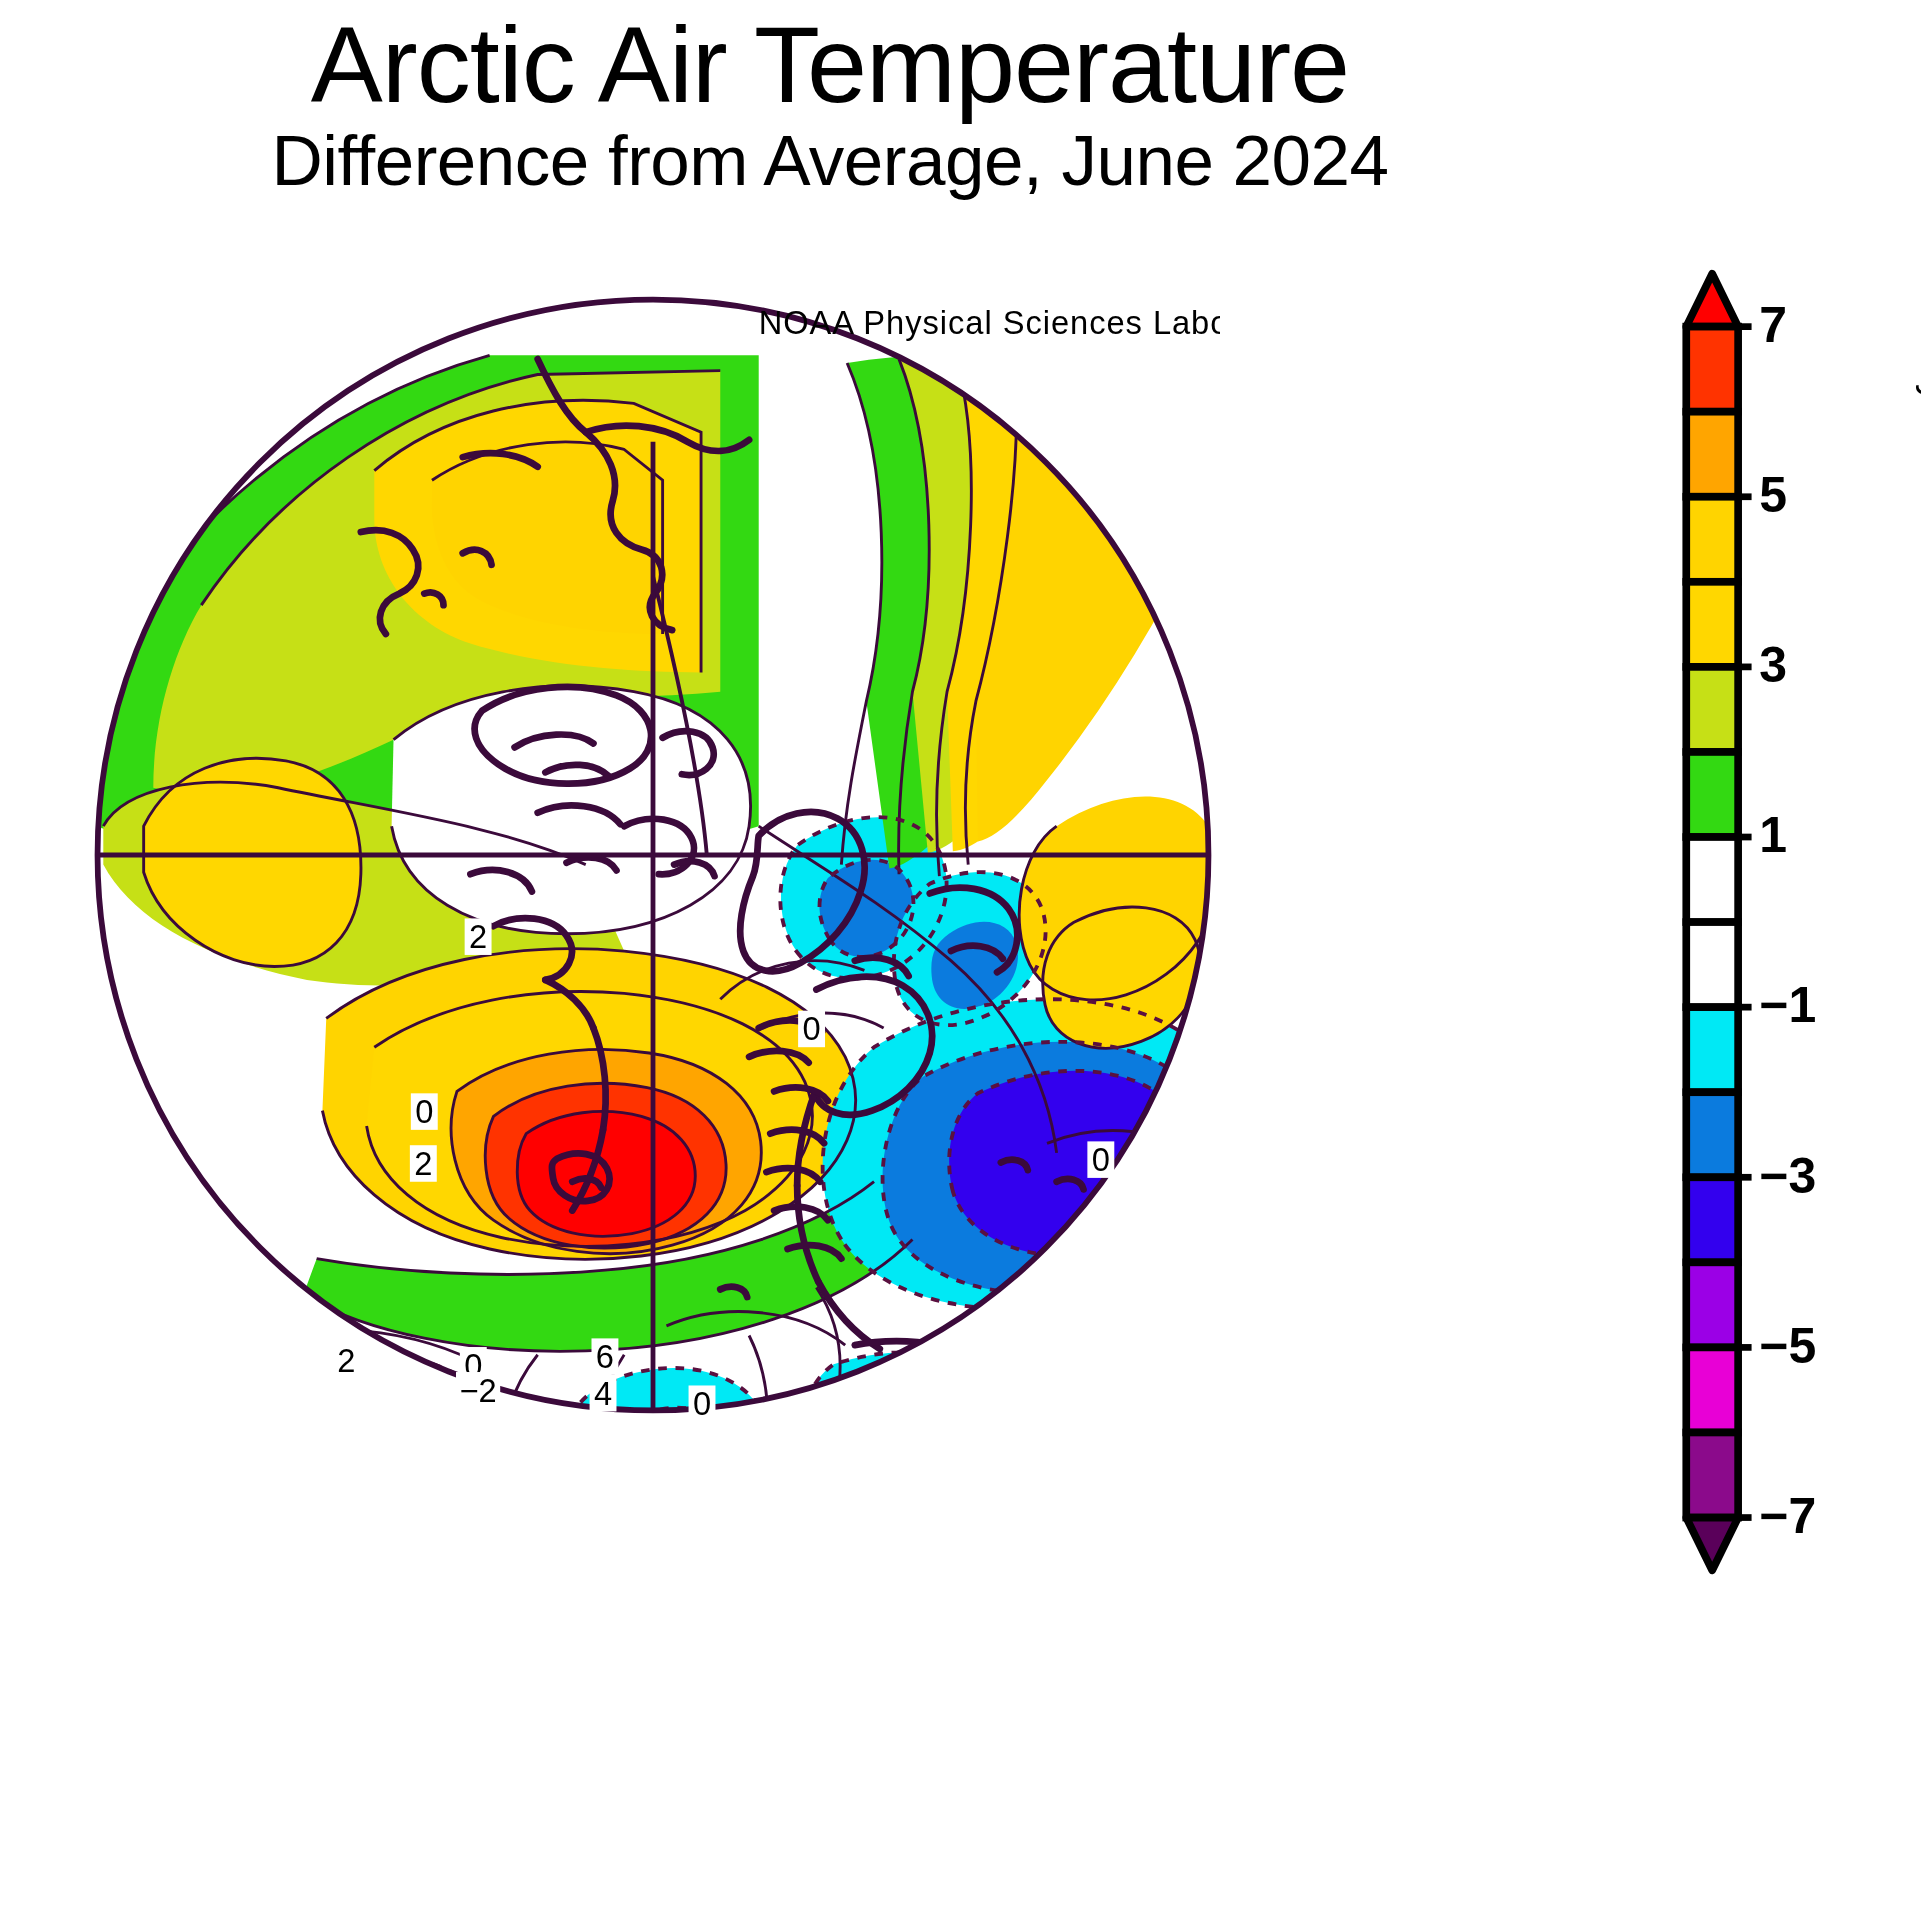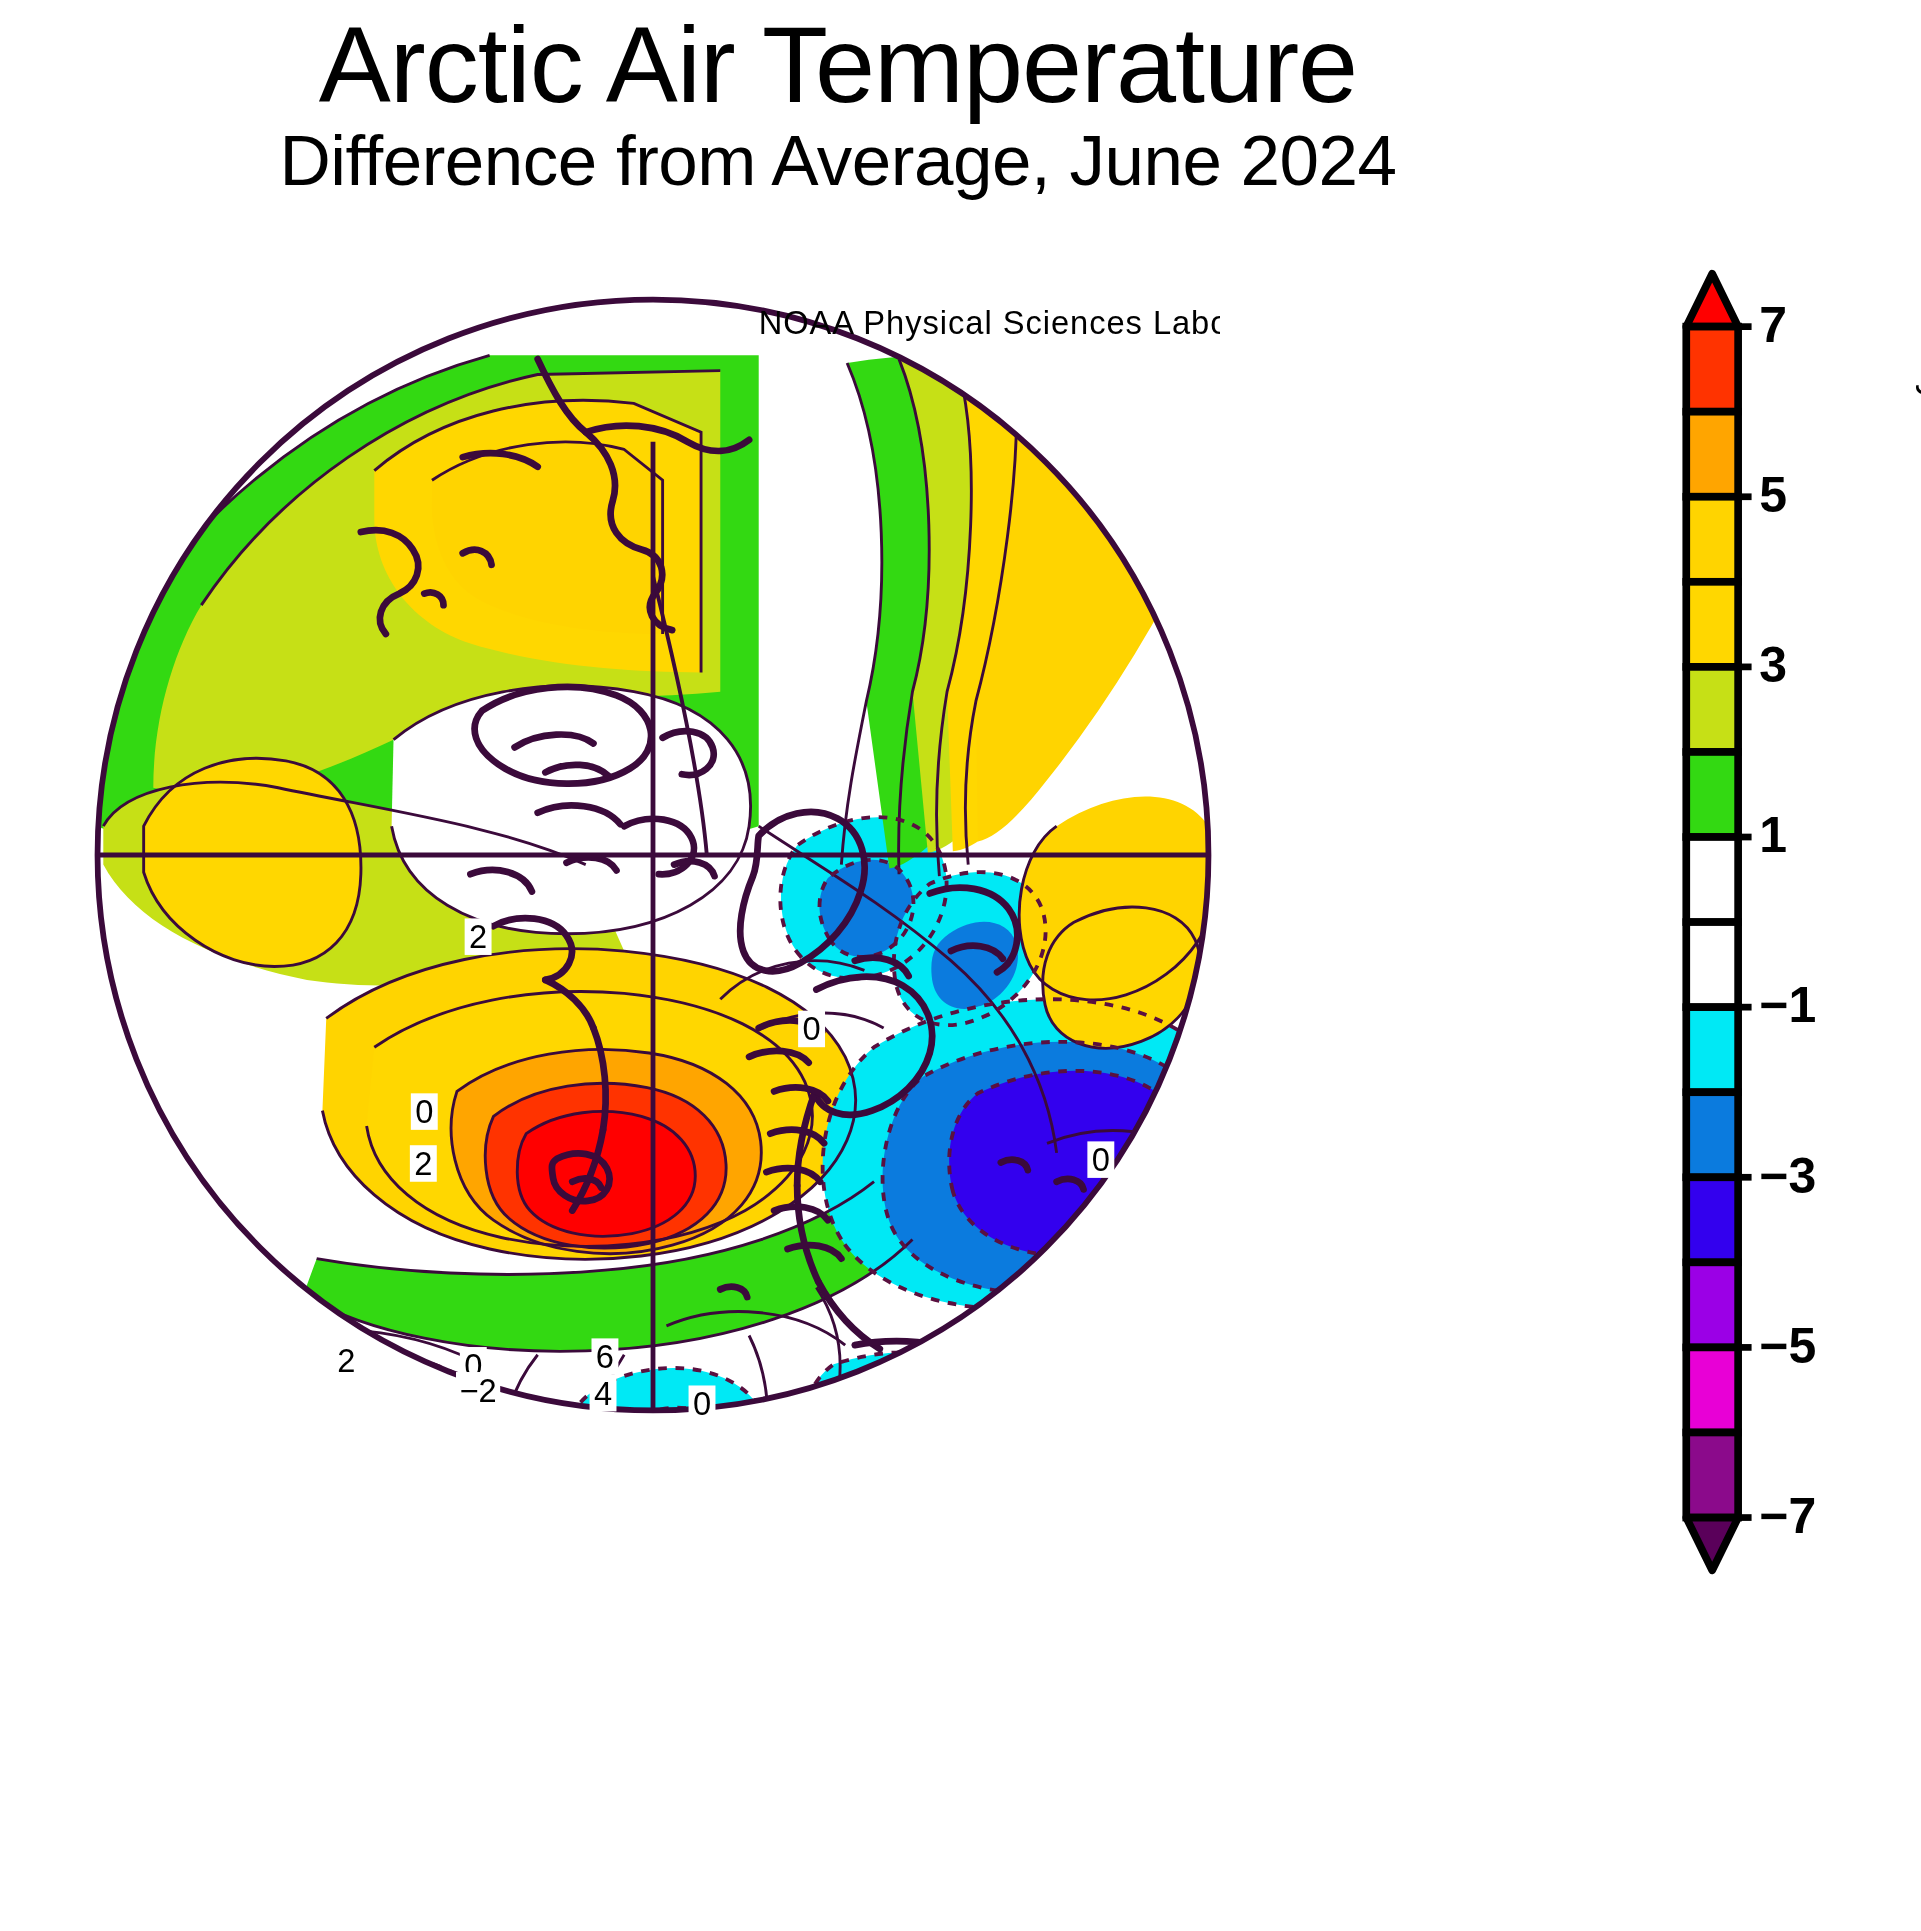--- a/index.html
+++ b/index.html
@@ -1,19 +1,19 @@
 <!DOCTYPE html>
 <html><head>
 <meta charset="utf-8">
 <style>
   html,body{margin:0;padding:0;background:#ffffff;}
   body{width:1921px;height:1932px;font-family:"Liberation Sans",sans-serif;overflow:hidden;}
   #root{position:relative;width:1921px;height:1932px;background:#fff;}
 
-  .title-block{position:absolute;left:12px;top:9.6px;width:1652px;text-align:center;}
+  .title-block{position:absolute;left:4px;top:9.6px;width:1652px;text-align:center;}
   .title-main{font-family:"Liberation Sans",sans-serif;font-size:108px;line-height:1.02;color:#000;font-weight:400;letter-spacing:-1px;}
   .title-sub{font-family:"Liberation Sans",sans-serif;font-size:71px;line-height:1.05;color:#000;font-weight:400;letter-spacing:-0.5px;margin-top:3.8px;}
 
   #map-wrap{position:absolute;left:86px;top:288px;width:1134px;height:1134px;}
   #cbar-wrap{position:absolute;left:1667px;top:269px;width:173px;height:1383px;}
 
   .credit{
     position:absolute; right:5.8px; top:403px;
     font-family:"Liberation Sans",sans-serif;
     font-size:38px; color:#000; white-space:nowrap;

